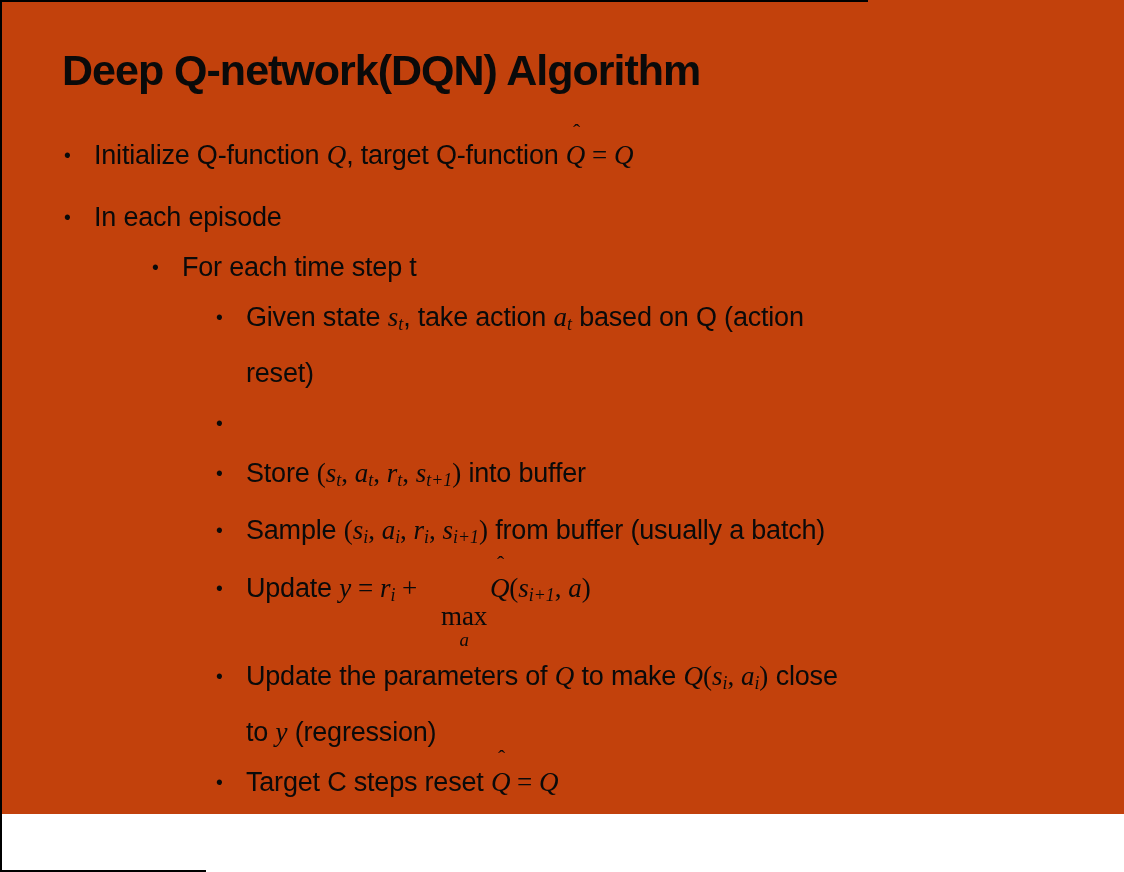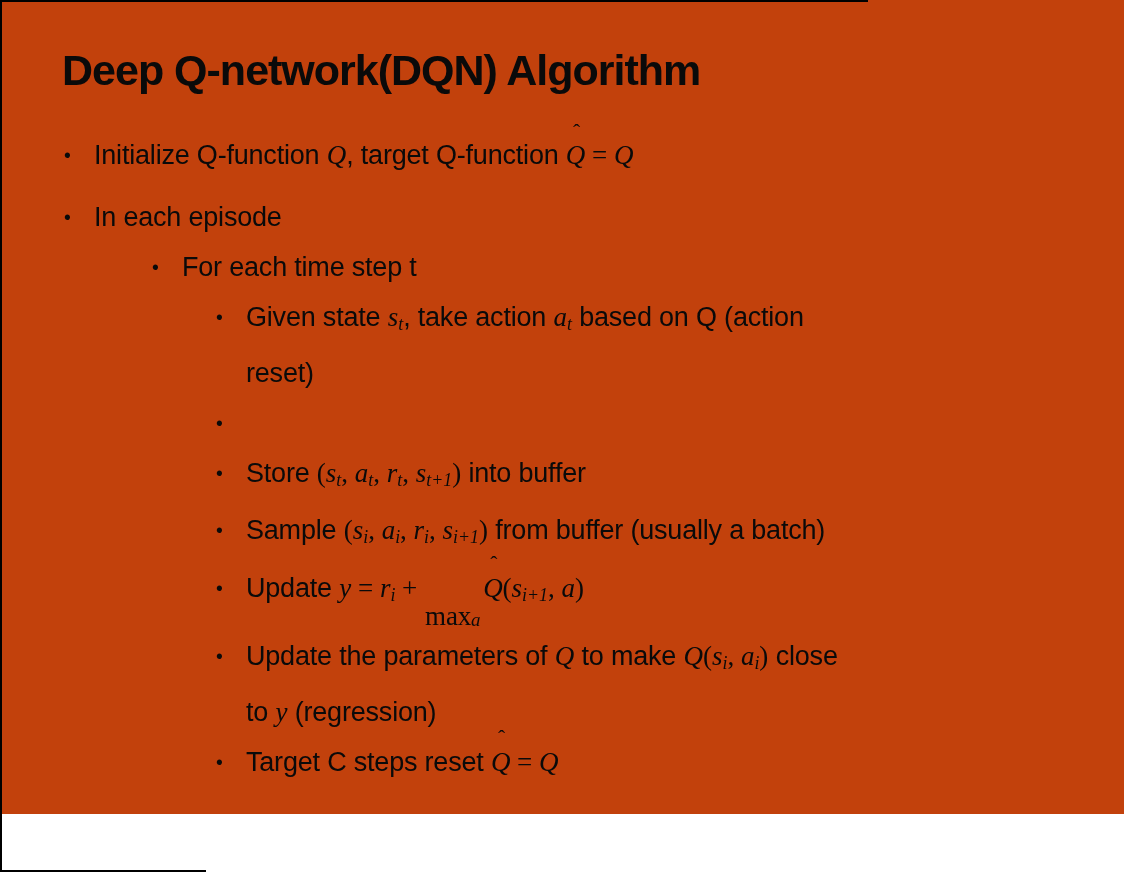--- a/index.html
+++ b/index.html
@@ -66,26 +66,26 @@
     position: absolute;
     top: -0.46em;
     left: 55%;
     transform: translateX(-50%);
     font-style: normal;
     font-size: 0.8em;
     line-height: 1;
   }
   .maxset {
     display: inline-flex;
-    flex-direction: row;
-    align-items: flex-end;
+    flex-direction: column;
+    align-items: center;
     line-height: 1;
     vertical-align: -1.05em;
     font-family: "Liberation Serif", serif;
-    margin: 0 3px 0 1px;
+    margin: 0 3px 0 17px;
   }
   .maxset .op { font-style: normal; }
   .maxset .uv { font-style: italic; font-size: 0.7em; margin-top: 1px; }
 </style>
 </head>
 <body>
 
 <div class="slide">
   <div class="border-top"></div>
   <div class="border-left"></div>

